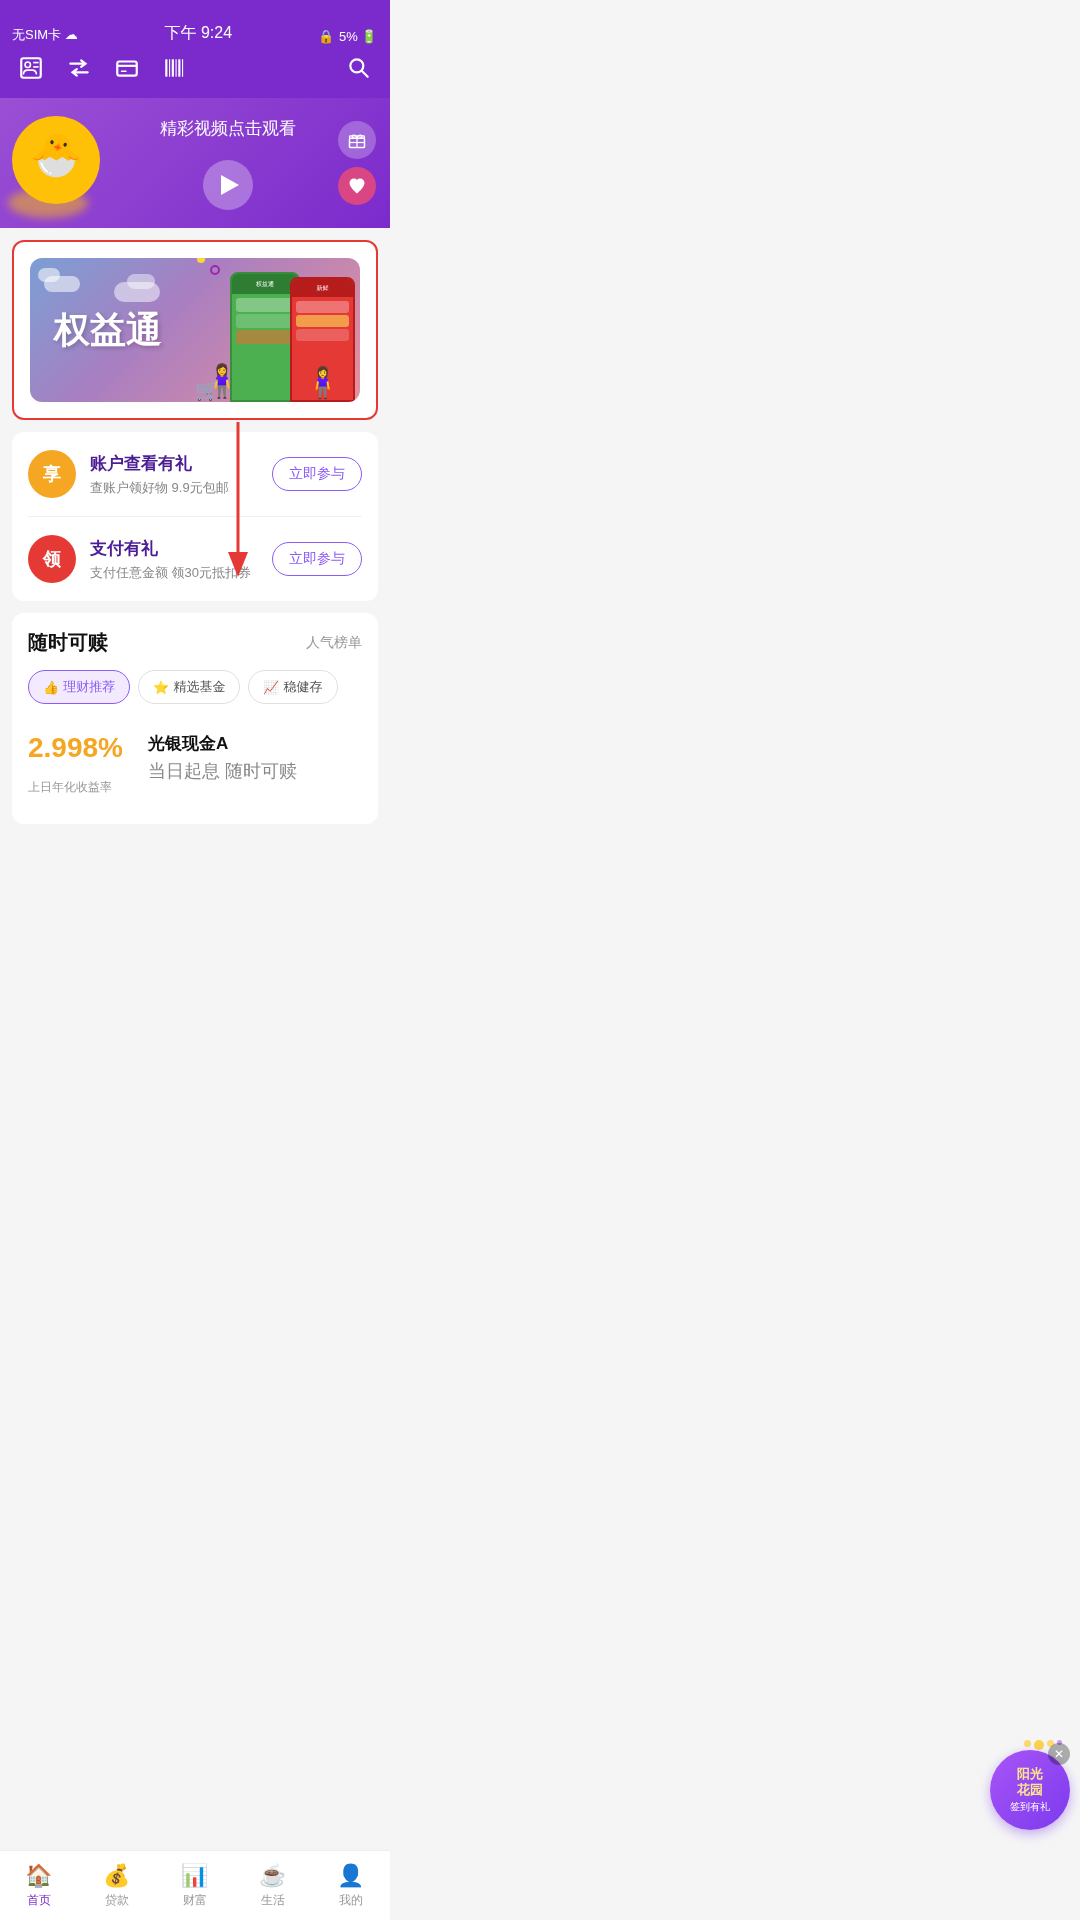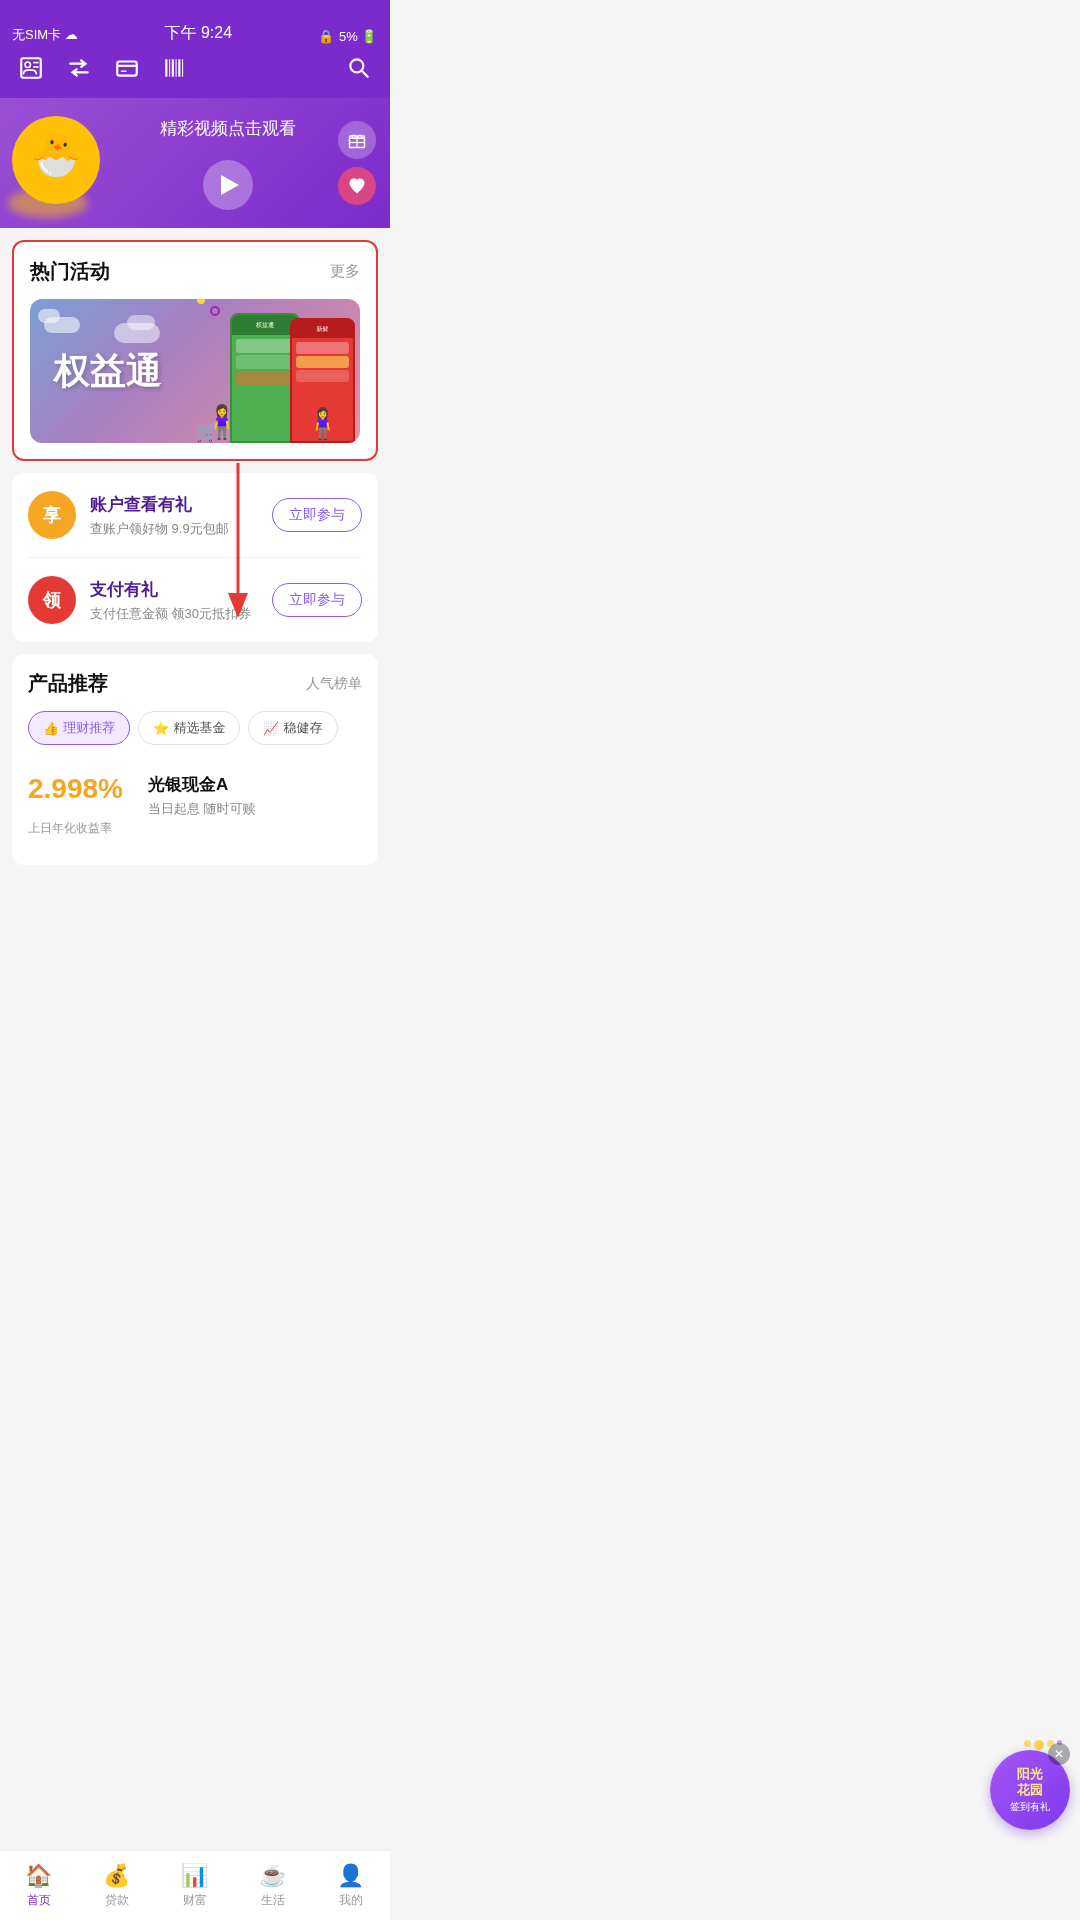--- a/index.html
+++ b/index.html
@@ -249,21 +249,21 @@
     }
     .product-info {
     }
     .product-name {
       font-size: 17px;
       font-weight: 600;
       color: #111;
       margin-bottom: 4px;
     }
     .product-desc {
-      font-size: 13px;
+      font-size: 18px;
       color: #888;
     }
     .popular-label {
       font-size: 14px;
       color: #999;
       cursor: pointer;
     }
 
     
     .floating-badge {
@@ -447,24 +447,20 @@
       <svg width="20" height="20" viewBox="0 0 24 24" fill="white">
         <path d="M12 21C12 21 3 14 3 8.5C3 5.4 5.4 3 8.5 3C10.2 3 11.8 3.8 12 5C12.2 3.8 13.8 3 15.5 3C18.6 3 21 5.4 21 8.5C21 14 12 21 12 21Z"></path>
       </svg>
     </div>
   </div>
 </div>
 
 <div class="main-content" style="padding-bottom: 80px;">
 
   <div class="hot-activities-card">
-    <div class="section-header">
-      <span class="section-title">热门活动</span>
-      <span class="section-more">更多</span>
-    </div>
 
     <div class="quanyi-banner">
 
       <div style="position:absolute;top:18px;left:14px;background:rgba(255,255,255,0.55);width:36px;height:16px;border-radius:10px;"></div>
       <div style="position:absolute;top:10px;left:8px;background:rgba(255,255,255,0.55);width:22px;height:14px;border-radius:10px;"></div>
       <div style="position:absolute;top:24px;right:200px;background:rgba(255,255,255,0.5);width:46px;height:20px;border-radius:12px;"></div>
       <div style="position:absolute;top:16px;right:205px;background:rgba(255,255,255,0.45);width:28px;height:15px;border-radius:10px;"></div>
 
       <span class="quanyi-text">权益通</span>
 
@@ -530,21 +526,21 @@
       <div class="activity-info">
         <div class="activity-title">支付有礼</div>
         <div class="activity-desc">支付任意金额 领30元抵扣券</div>
       </div>
       <button class="activity-btn">立即参与</button>
     </div>
   </div>
 
   <div class="product-card">
     <div class="product-header">
-      <span class="section-title">产品推荐</span>
+      <span class="section-title">随时可赎</span>
       <span class="popular-label">人气榜单</span>
     </div>
 
     <div class="product-tabs">
       <div class="product-tab active">
         <span>👍</span>
         <span>理财推荐</span>
       </div>
       <div class="product-tab">
         <span>⭐</span>

